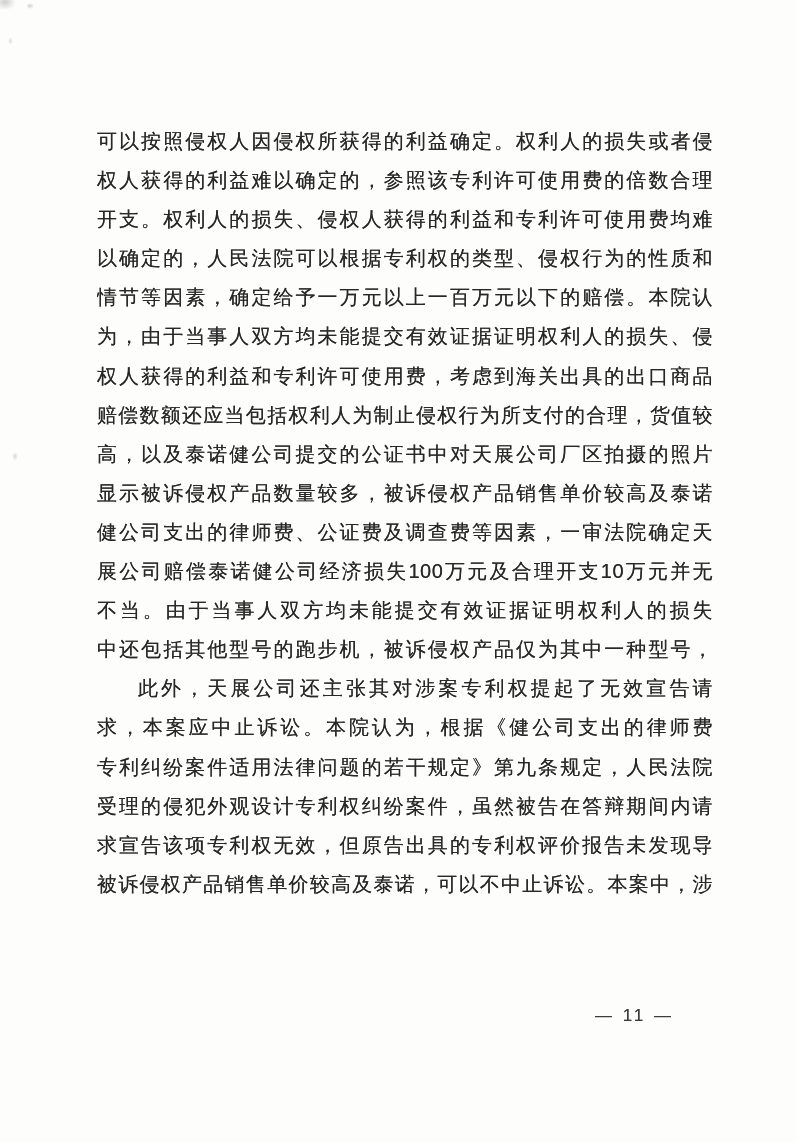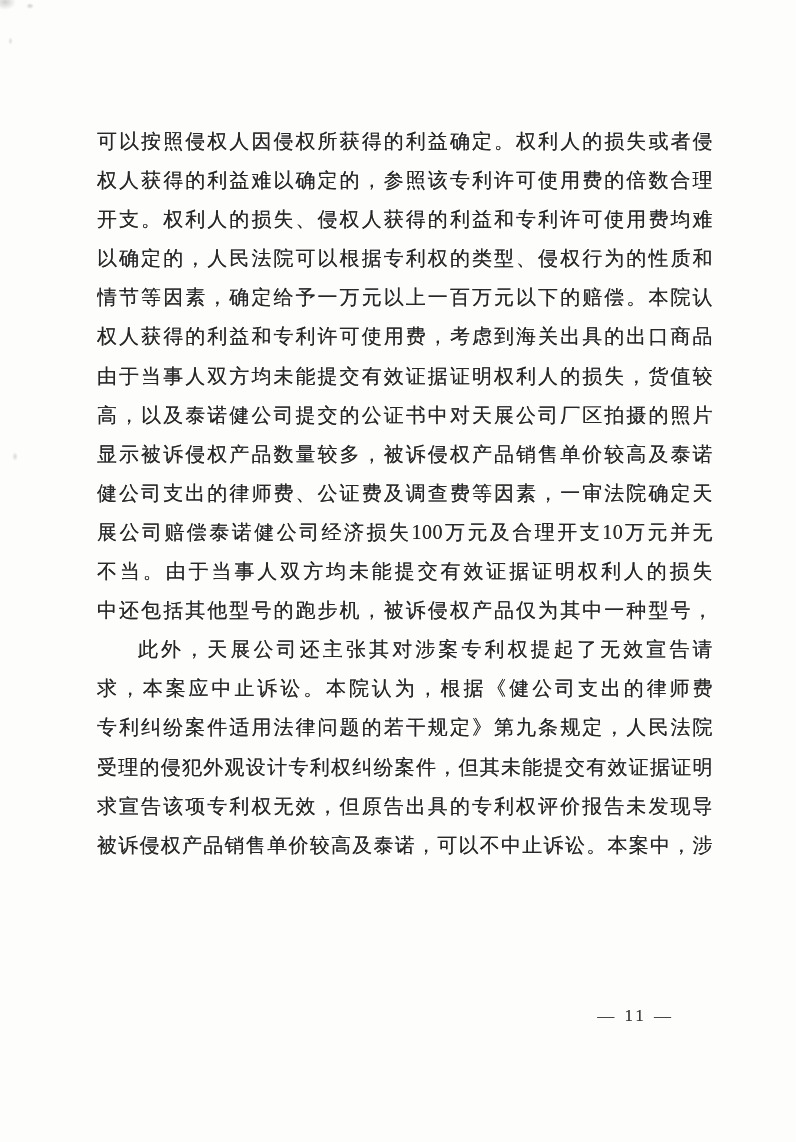--- a/index.html
+++ b/index.html
@@ -5,21 +5,21 @@
   html, body {
     margin: 0;
     padding: 0;
     background: #ffffff;
   }
   .page {
     position: relative;
     width: 796px;
     height: 1142px;
     background: #fdfdfc;
-    font-family: Liberation Serif, serif;
+    font-family: Liberation Sans, sans-serif;
     color: #282828;
     overflow: hidden;
   }
   .textblock {
     position: absolute;
     left: 97px;
     top: 122px;
     width: 616px;
   }
   .line {
@@ -71,31 +71,32 @@
   <div class="speck speck-a"></div>
   <div class="speck speck-b"></div>
   <div class="speck speck-c"></div>
 
   <div class="textblock">
     <div class="line">可以按照侵权人因侵权所获得的利益确定。权利人的损失或者侵</div>
     <div class="line">权人获得的利益难以确定的，参照该专利许可使用费的倍数合理</div>
     <div class="line">开支。权利人的损失、侵权人获得的利益和专利许可使用费均难</div>
     <div class="line">以确定的，人民法院可以根据专利权的类型、侵权行为的性质和</div>
     <div class="line">情节等因素，确定给予一万元以上一百万元以下的赔偿。本院认</div>
+    <div class="line">为，由于当事人双方均未能提交有效证据证明权利人的损失、侵</div>
     <div class="line">权人获得的利益和专利许可使用费，考虑到海关出具的出口商品</div>
-    <div class="line">由于当事人双方均未能提交有效证据证明权利人的损失，货值较</div>
+    <div class="line">赔偿数额还应当包括权利人为制止侵权行为所支付的合理，货值较</div>
     <div class="line">高，以及泰诺健公司提交的公证书中对天展公司厂区拍摄的照片</div>
     <div class="line">显示被诉侵权产品数量较多，被诉侵权产品销售单价较高及泰诺</div>
     <div class="line">健公司支出的律师费、公证费及调查费等因素，一审法院确定天</div>
     <div class="line">展公司赔偿泰诺健公司经济损失100万元及合理开支10万元并无</div>
     <div class="line">不当。由于当事人双方均未能提交有效证据证明权利人的损失</div>
     <div class="line">中还包括其他型号的跑步机，被诉侵权产品仅为其中一种型号，</div>
     <div class="line indent">此外，天展公司还主张其对涉案专利权提起了无效宣告请</div>
     <div class="line">求，本案应中止诉讼。本院认为，根据《健公司支出的律师费</div>
     <div class="line">专利纠纷案件适用法律问题的若干规定》第九条规定，人民法院</div>
-    <div class="line">受理的侵犯外观设计专利权纠纷案件，但其未能提交有效证据证明</div>
+    <div class="line">受理的侵犯外观设计专利权纠纷案件，虽然被告在答辩期间内请</div>
     <div class="line">求宣告该项专利权无效，但原告出具的专利权评价报告未发现导</div>
     <div class="line">被诉侵权产品销售单价较高及泰诺，可以不中止诉讼。本案中，涉</div>
   </div>
 
   <div class="pagenum">— 11 —</div>
 
 </div>
 
 </body></html>

